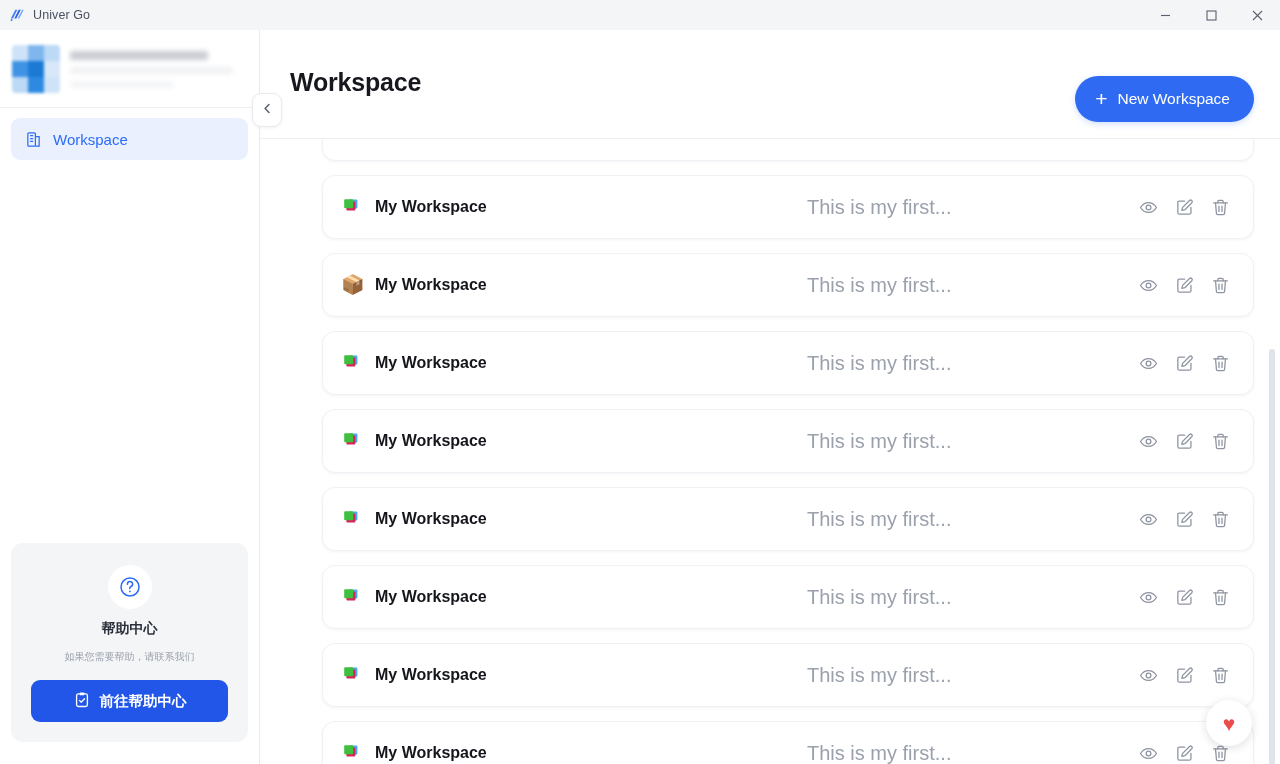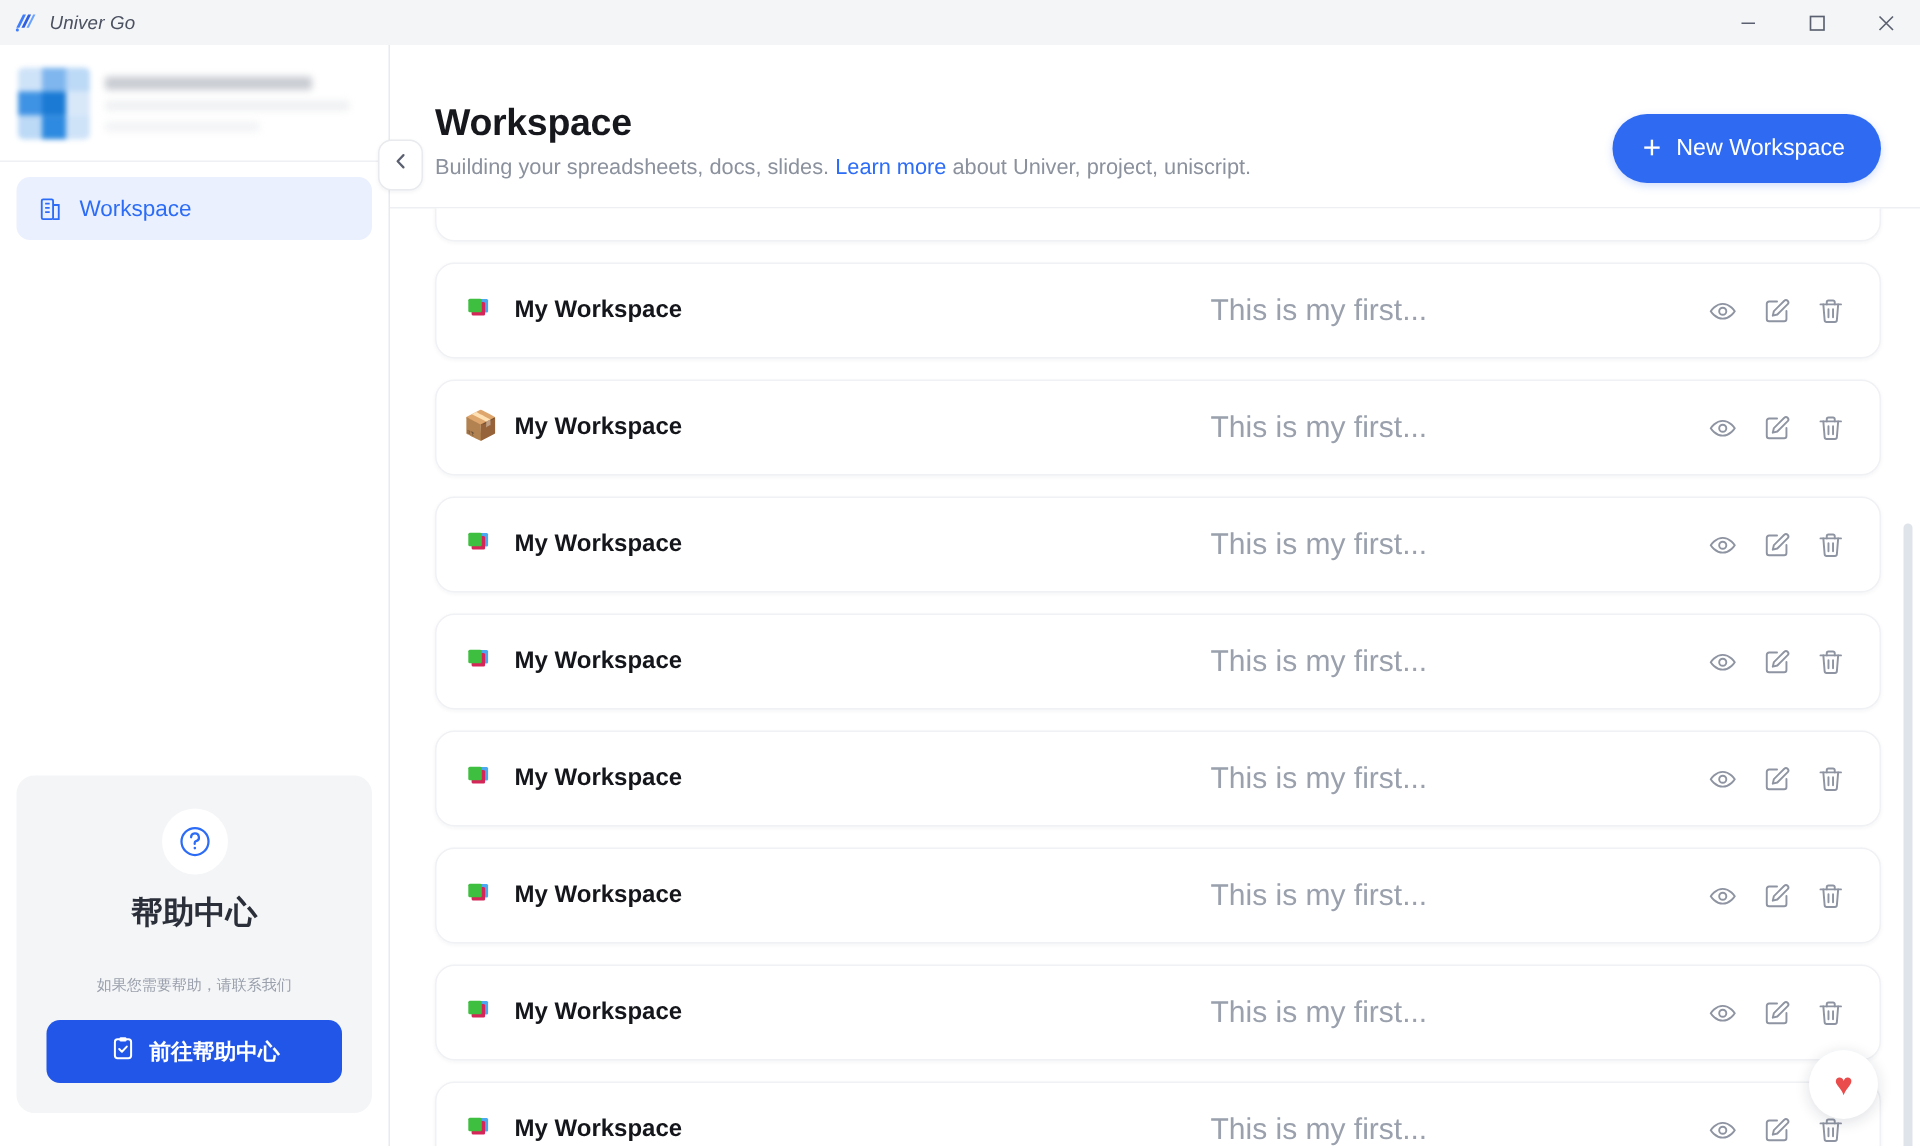--- a/index.html
+++ b/index.html
@@ -17,21 +17,20 @@
 
   
   .titlebar {
     height: 30px;
     background: #f4f5f7;
     display: flex; align-items: center;
     flex: 0 0 30px;
     -webkit-user-select: none;
     position: relative;
     z-index: 40;
-    font-style: italic;
   }
   .titlebar-left {
     display: flex; align-items: center; gap: 8px;
     padding-left: 8px;
   }
   .brand-logo { width: 17px; height: 17px; display:block; }
   .titlebar-title {
     font-size: 12.5px; color: #4b5161; letter-spacing: .1px;
   }
   .titlebar-controls {
@@ -108,21 +107,21 @@
     display: flex; flex-direction: column; align-items: center;
   }
   .help-badge {
     width: 44px; height: 44px; border-radius: 50%;
     background: #ffffff;
     display: flex; align-items: center; justify-content: center;
     color: #2c6cf6;
     margin-bottom: 11px;
   }
   .help-title {
-    font-size: 21px; font-weight: bold; color: #2b2f3a; margin-bottom: 28px; text-align: center;
+    font-size: 14px; font-weight: bold; color: #2b2f3a; margin-bottom: 12px; text-align: center;
   }
   .help-sub {
     font-size: 10px; color: #9aa0ac; margin-bottom: 16px; text-align:center;
   }
   .help-btn {
     width: 100%; height: 42px; border-radius: 9px;
     background: #2156e8;
     color: #fff; font-size: 14.5px; font-weight: bold;
     display: flex; align-items: center; justify-content: center; gap: 9px;
     border: none; cursor: pointer;
@@ -194,20 +193,21 @@
   .ws-row {
     height: 64px;
     background: #ffffff;
     border: 1px solid #f0f1f4;
     border-radius: 13px;
     display: flex; align-items: center;
     padding: 0 22px 0 18px;
     box-shadow: 0 1px 3px rgba(25,35,70,.05);
     cursor: pointer;
     flex: 0 0 64px;
+    margin-left: 32px;
   }
   .ws-icon { width: 22px; height: 22px; flex: 0 0 22px; margin-right: 12px; position: relative; }
   .ws-emoji { font-size: 19px; line-height: 22px; display:block; text-align:center; }
   .ws-name {
     font-size: 16px; font-weight: bold; color: #14161b;
     white-space: nowrap; overflow: hidden; text-overflow: ellipsis;
   }
   .ws-desc {
     margin-left: auto;
     width: 330px;
@@ -354,21 +354,20 @@
           </svg>
         </span>
       </div>
     </div>
 
     <div class="main">
 
       <div class="main-header">
         <div class="header-text">
           <div class="page-title">Workspace</div>
-          <div class="page-sub"><span>Building your spreadsheets, docs, slides. </span><a>Learn more</a><span> about Univer, project, uniscript.</span></div>
         </div>
         <button class="new-btn">
           <span class="plus">+</span>
           <span>New Workspace</span>
         </button>
       </div>
 
       <div class="list-scroll">
         <div class="list-inner" id="ws-list">
             <div class="ws-row">

